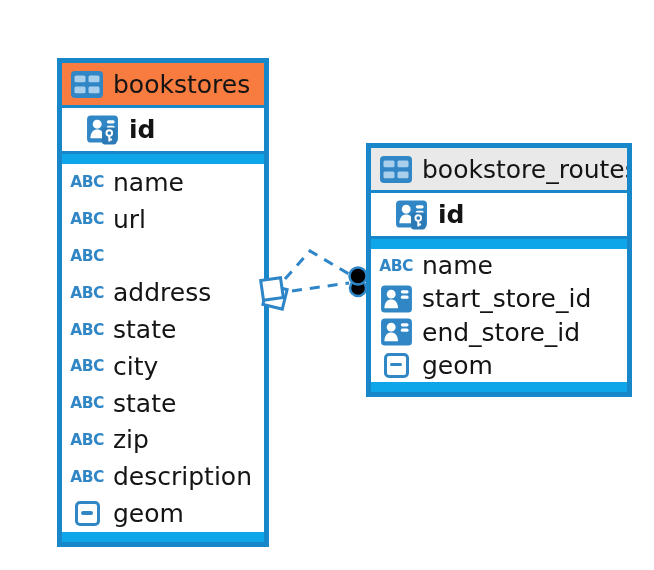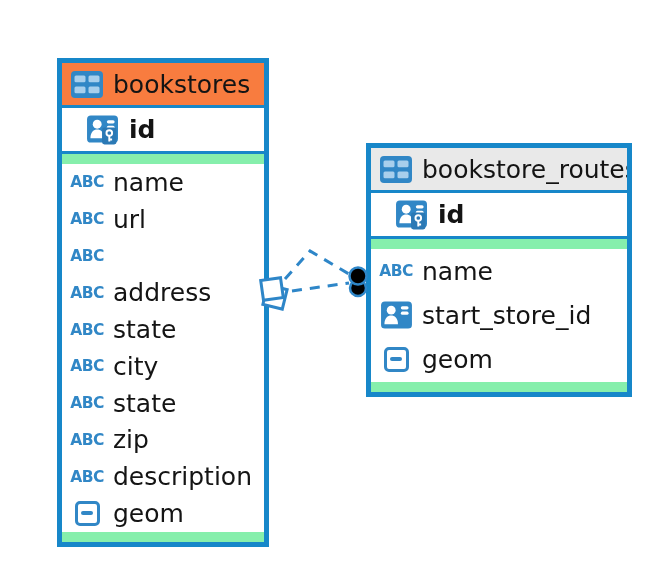--- a/index.html
+++ b/index.html
@@ -4,21 +4,21 @@
 <style>
   * { margin:0; padding:0; box-sizing:border-box; }
   html,body { background:#ffffff; }
   #canvas {
     position:relative; width:654px; height:570px; overflow:hidden;
     background:#ffffff;
     font-family:"DejaVu Sans","Liberation Sans",sans-serif;
     color:#141414;
   }
   .table-card {
-    position:absolute; background:#86efac;
+    position:absolute; background:#0ea5e9;
     border:5px solid #1787C9;
     display:flex; flex-direction:column;
   }
   #t-bookstores { left:57px; top:58px;  width:212px; height:489px; }
   #t-routes     { left:366px; top:143px; width:266px; height:254px; }
   .t-header {
     flex:0 0 45px; display:flex; align-items:center; gap:9px;
     padding:0 8px; border-bottom:3px solid #1787C9;
     font-size:25px; white-space:nowrap; overflow:hidden;
   }
@@ -165,20 +165,32 @@
           <span class="icon-slot">
       <svg width="31" height="28" viewBox="0 0 32 29">
         <rect x="0" y="0.5" width="32" height="28" rx="4" fill="#3187C6"></rect>
         <circle cx="10.5" cy="9.5" r="4.6" fill="#ffffff"></circle>
         <path d="M3.5 24 C3.5 17.5 7 15 10.5 15 C14 15 17.5 17.5 17.5 24 Z" fill="#ffffff"></path>
         <rect x="20.5" y="5.5" width="8" height="3.2" rx="1.6" fill="#ffffff"></rect>
         <rect x="20.5" y="11" width="8" height="3.2" rx="1.6" fill="#ffffff"></rect>
       </svg>
     </span>
           <span class="col-label">start_store_id</span>
+        </div>
+        <div class="col-row">
+          <span class="icon-slot">
+      <svg width="31" height="28" viewBox="0 0 32 29">
+        <rect x="0" y="0.5" width="32" height="28" rx="4" fill="#3187C6"></rect>
+        <circle cx="10.5" cy="9.5" r="4.6" fill="#ffffff"></circle>
+        <path d="M3.5 24 C3.5 17.5 7 15 10.5 15 C14 15 17.5 17.5 17.5 24 Z" fill="#ffffff"></path>
+        <rect x="20.5" y="5.5" width="8" height="3.2" rx="1.6" fill="#ffffff"></rect>
+        <rect x="20.5" y="11" width="8" height="3.2" rx="1.6" fill="#ffffff"></rect>
+      </svg>
+    </span>
+          <span class="col-label">end_store_id</span>
         </div>
         <div class="col-row">
           <span class="icon-slot">
       <span class="geom-box"></span>
     </span>
           <span class="col-label">geom</span>
         </div>
       </div>
   </div>
 

